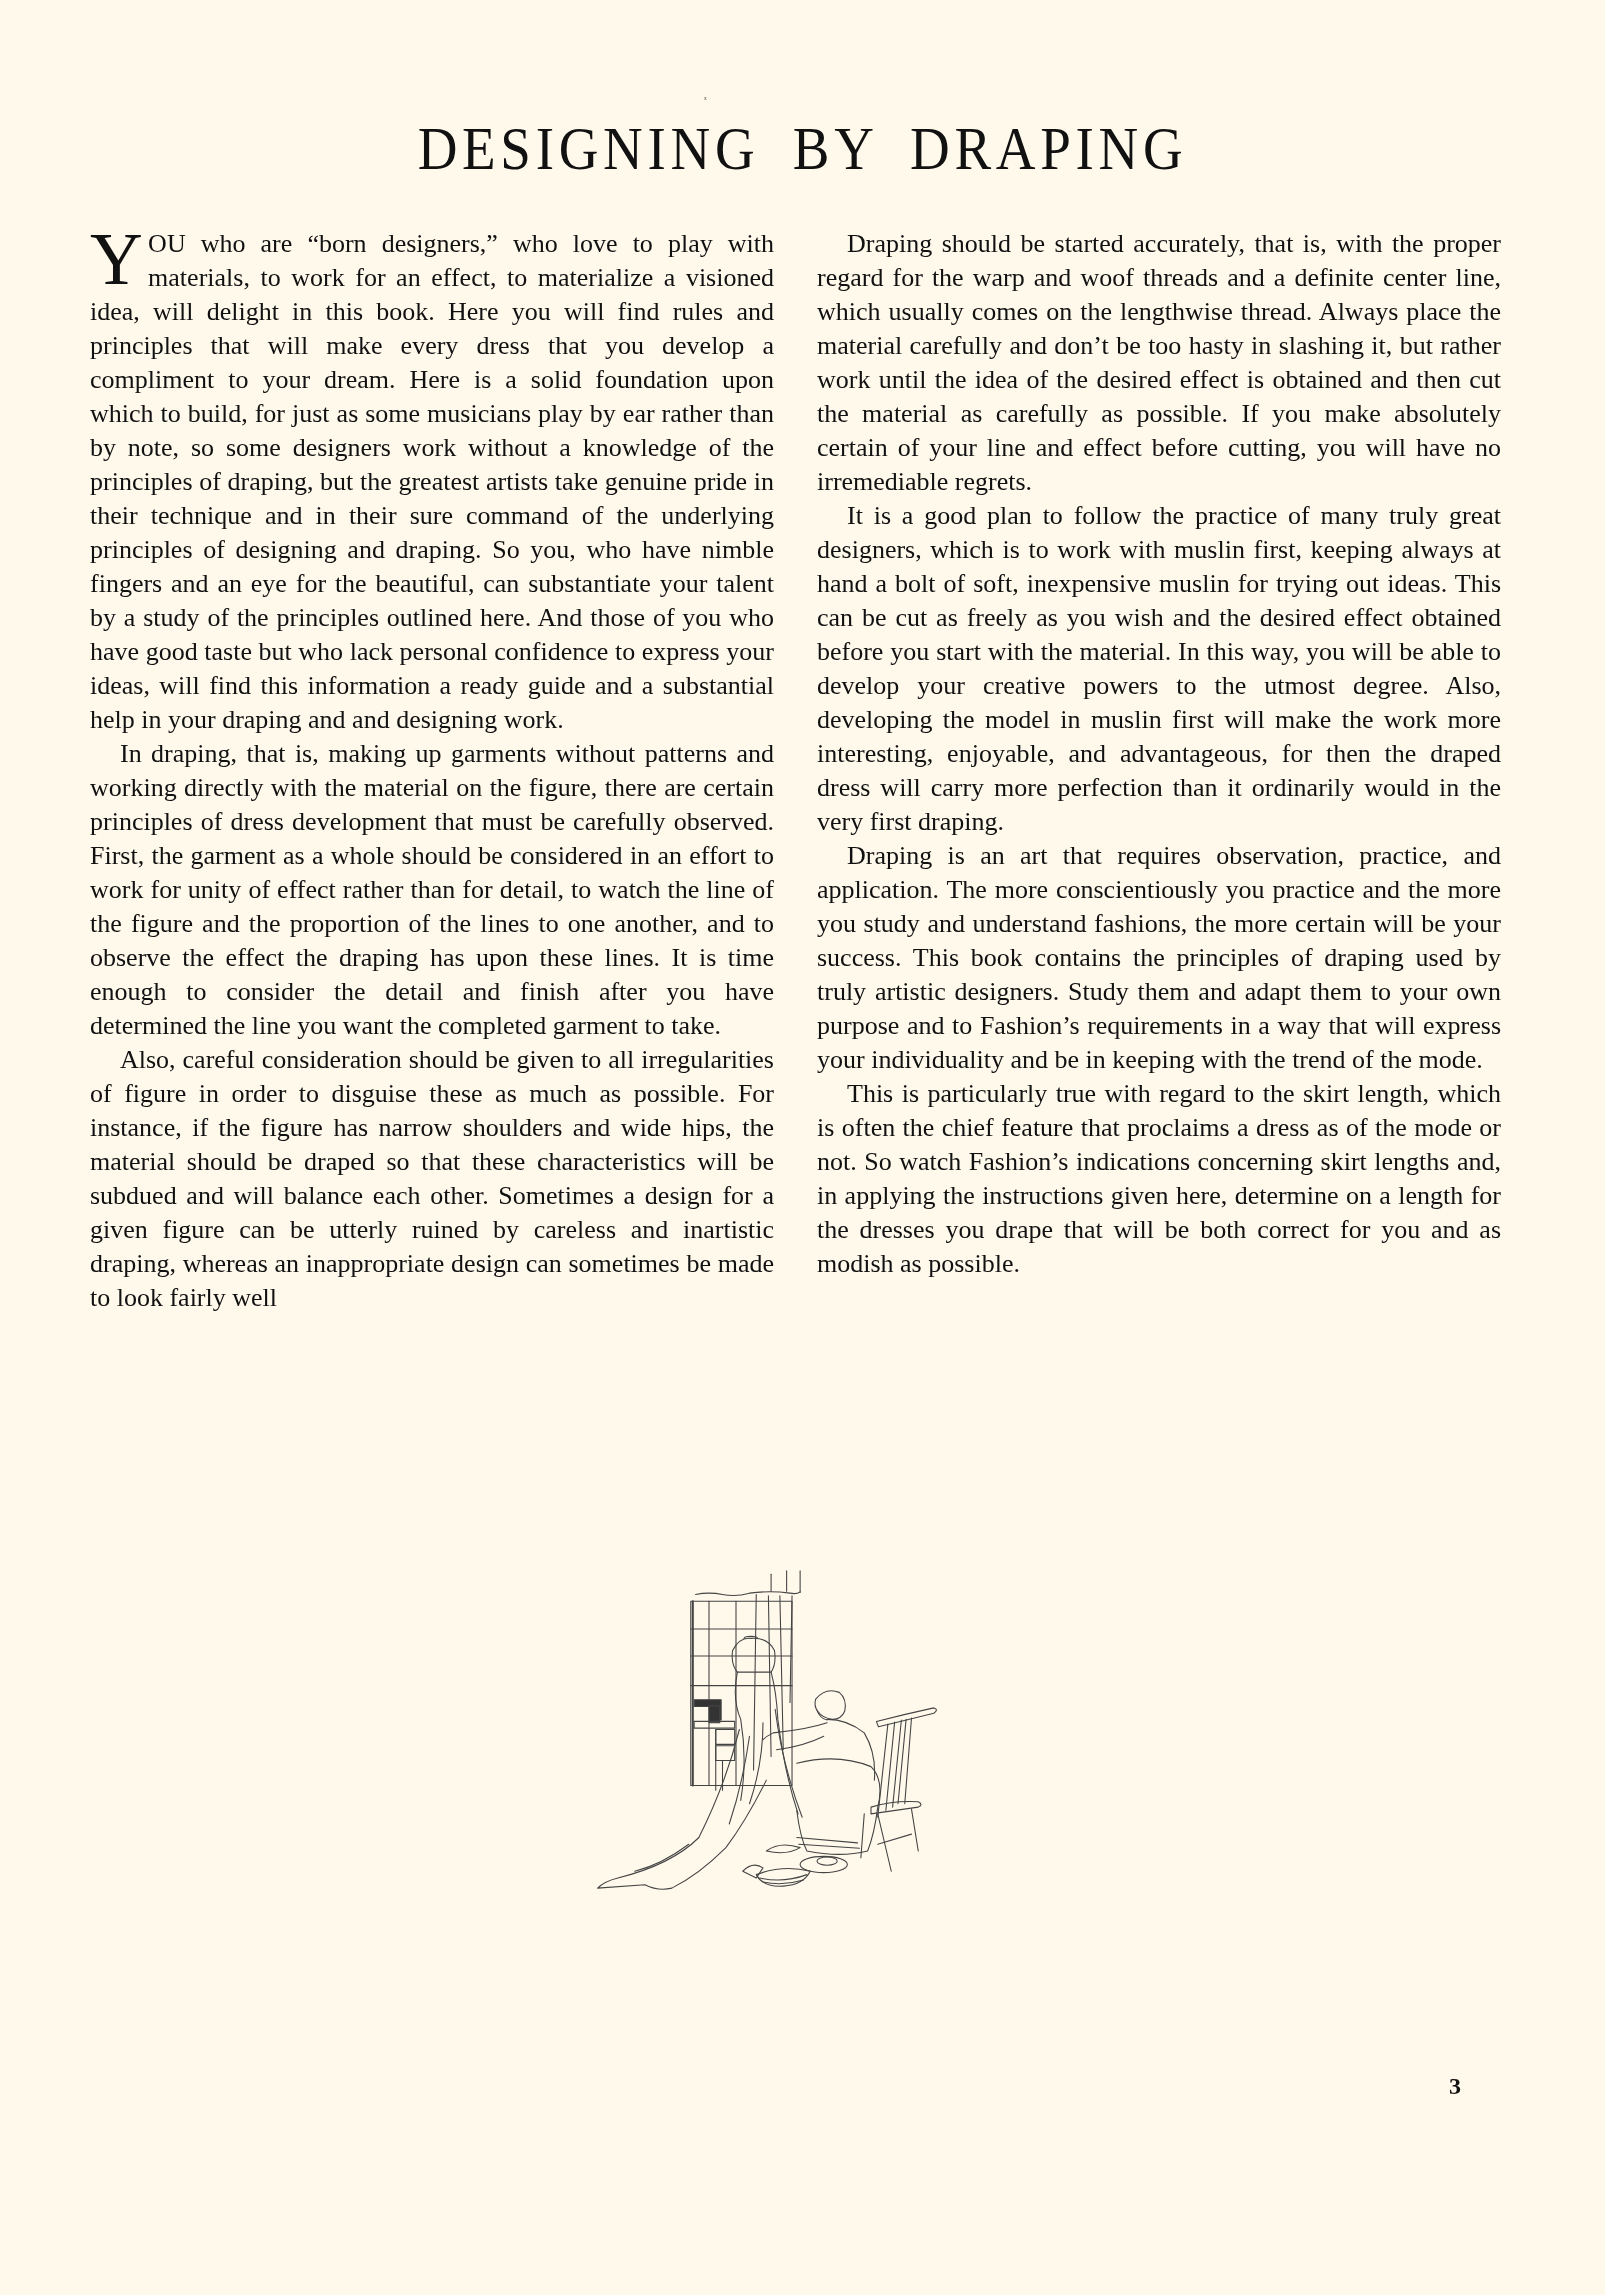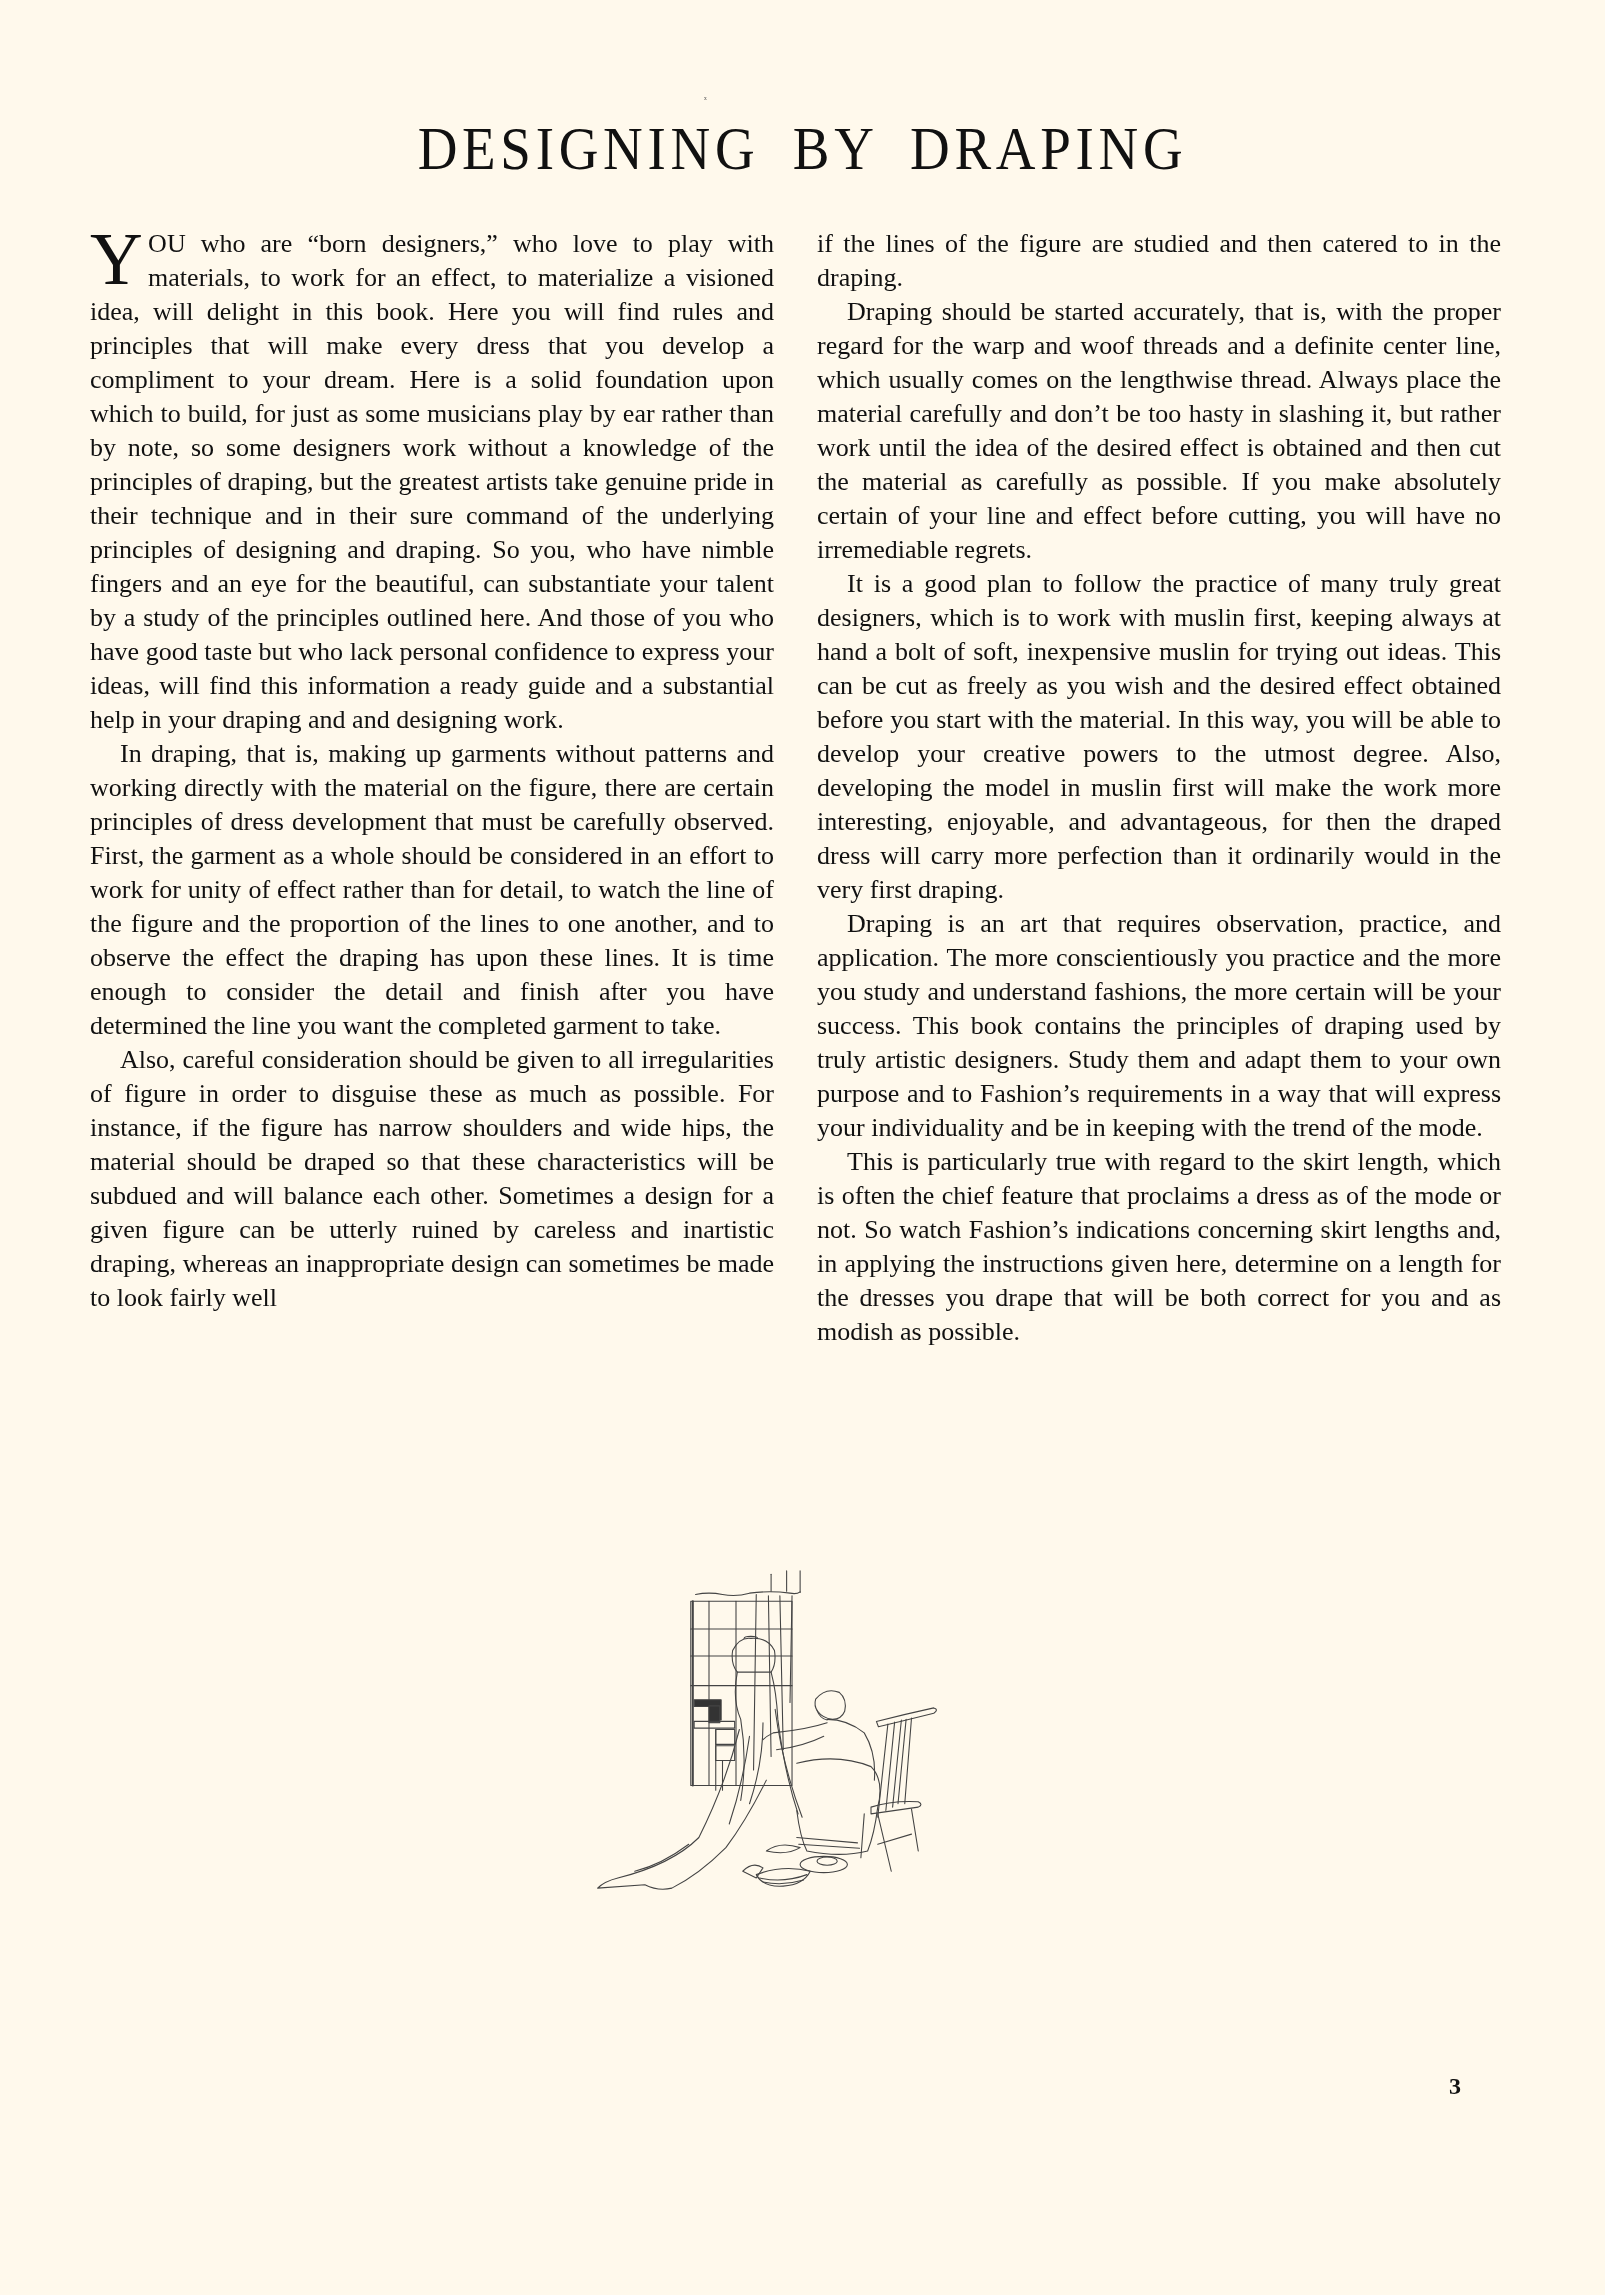--- a/index.html
+++ b/index.html
@@ -78,21 +78,20 @@
 
 <h1 class="page-title">DESIGNING BY DRAPING</h1>
 
 <div class="column col-left">
   <p class="no-indent"><span class="drop-cap">Y</span><span>OU who are “born designers,” who love to play with materials, to work for an effect, to materialize a visioned idea, will delight in this book.  Here you will find rules and principles that will make every dress that you develop a compliment to your dream. Here is a solid foundation upon which to build, for just as some musicians play by ear rather than by note, so some designers work without a knowledge of the principles of draping, but the greatest artists take genuine pride in their technique and in their sure command of the underlying principles of designing and draping.  So you, who have nimble fingers and an eye for the beautiful, can substantiate your talent by a study of the principles outlined here.  And those of you who have good taste but who lack personal confidence to express your ideas, will find this information a ready guide and a substantial help in your draping and and designing work.</span></p>
   <p>In draping, that is, making up garments without patterns and working directly with the material on the figure, there are certain principles of dress development that must be carefully observed.  First, the garment as a whole should be considered in an effort to work for unity of effect rather than for detail, to watch the line of the figure and the proportion of the lines to one another, and to observe the effect the draping has upon these lines.  It is time enough to consider the detail and finish after you have determined the line you want the completed garment to take.</p>
   <p>Also, careful consideration should be given to all irregularities of figure in order to disguise these as much as possible.  For instance, if the figure has narrow shoulders and wide hips, the material should be draped so that these characteristics will be subdued and will balance each other.  Sometimes a design for a given figure can be utterly ruined by careless and inartistic draping, whereas an inappropriate design can sometimes be made to look fairly well</p>
 </div>
 
 <div class="column col-right">
-  <p class="no-indent">if the lines of the figure are studied and then catered to in the draping.</p>
   <p>Draping should be started accurately, that is, with the proper regard for the warp and woof threads and a definite center line, which usually comes on the lengthwise thread.  Always place the material carefully and don’t be too hasty in slashing it, but rather work until the idea of the desired effect is obtained and then cut the material as carefully as possible.  If you make absolutely certain of your line and effect before cutting, you will have no irremediable regrets.</p>
   <p>It is a good plan to follow the practice of many truly great designers, which is to work with muslin first, keeping always at hand a bolt of soft, inexpensive muslin for trying out ideas.  This can be cut as freely as you wish and the desired effect obtained before you start with the material.  In this way, you will be able to develop your creative powers to the utmost degree.  Also, developing the model in muslin first will make the work more interesting, enjoyable, and advantageous, for then the draped dress will carry more perfection than it ordinarily would in the very first draping.</p>
   <p>Draping is an art that requires observation, practice, and application.  The more conscientiously you practice and the more you study and understand fashions, the more certain will be your success.  This book contains the principles of draping used by truly artistic designers.  Study them and adapt them to your own purpose and to Fashion’s requirements in a way that will express your individuality and be in keeping with the trend of the mode.</p>
   <p>This is particularly true with regard to the skirt length, which is often the chief feature that proclaims a dress as of the mode or not.  So watch Fashion’s indications concerning skirt lengths and, in applying the instructions given here, determine on a length for the dresses you drape that will be both correct for you and as modish as possible.</p>
 </div>
 
 <svg class="illustration" viewBox="0 0 620 800" fill="none" stroke="#444" stroke-width="1.6" stroke-linecap="round" stroke-linejoin="round">
 
   <g>
     <rect x="143" y="70" width="150" height="273"></rect>

